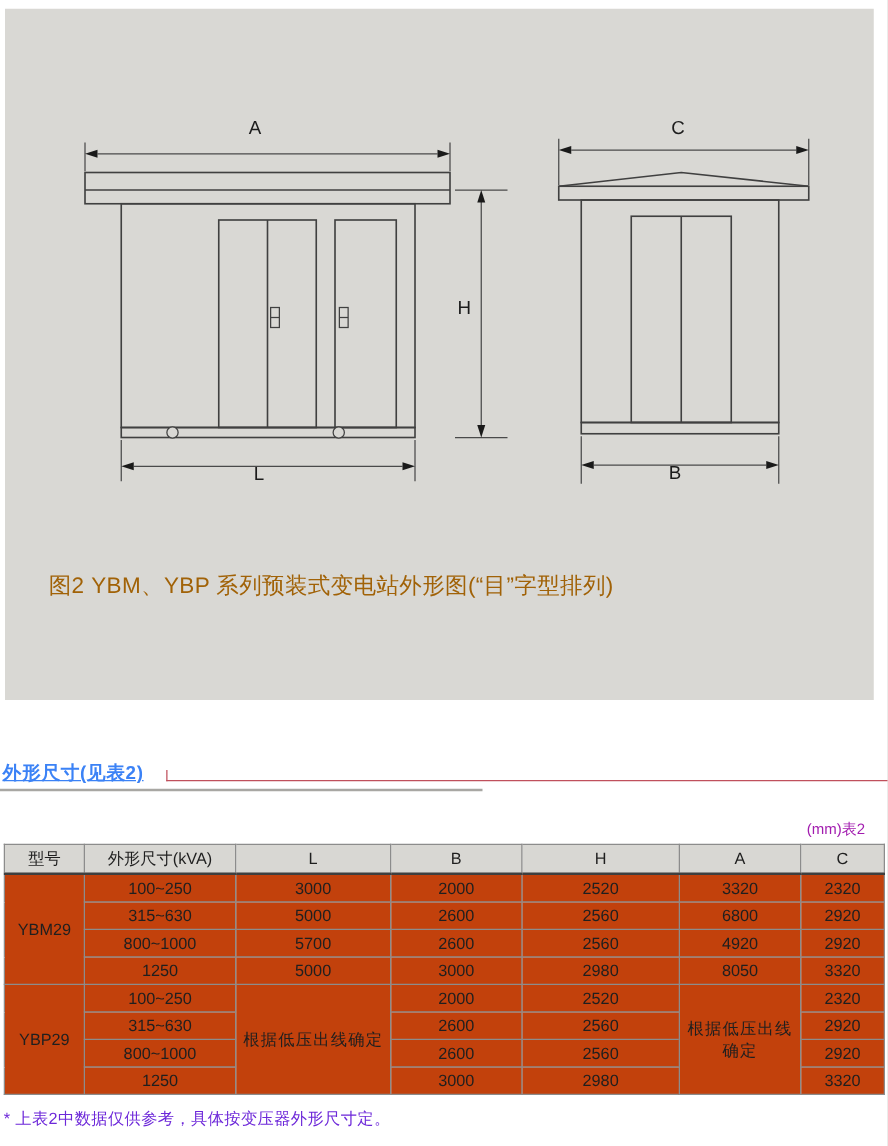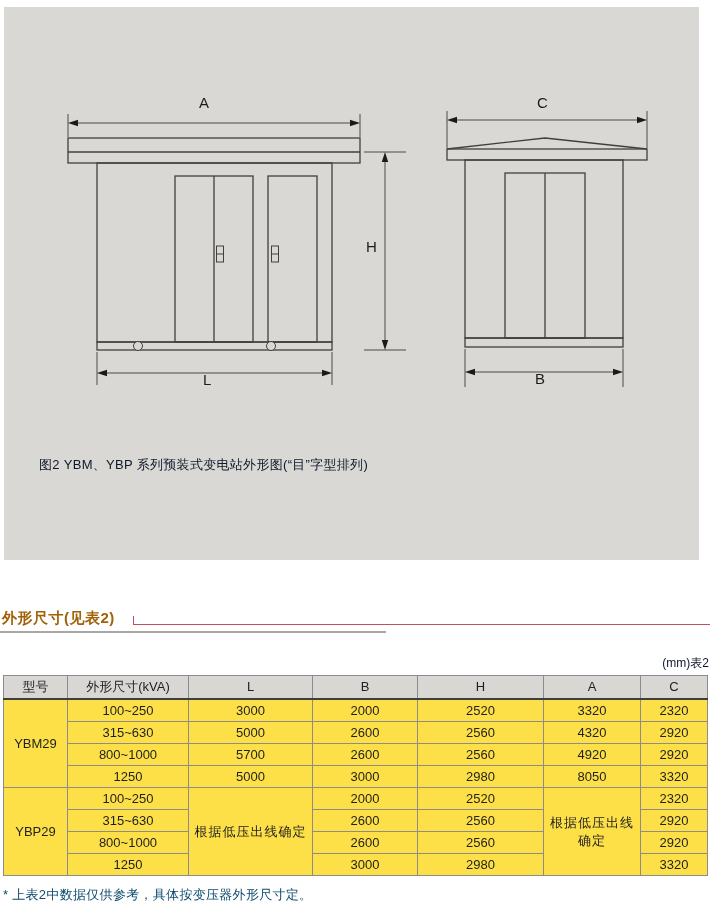--- a/index.html
+++ b/index.html
@@ -10,50 +10,50 @@
   }
   .panel{
     position:absolute;left:4px;top:7px;width:695px;height:553px;
     background:#d9d8d4;
   }
   svg.drawing{position:absolute;left:0;top:0;}
   .dim-label{
     position:absolute;font-size:15px;color:#1c1c1c;line-height:1;
   }
   .caption{
-    position:absolute;left:39px;top:456px;font-size:13px;color:#0f172a;
+    position:absolute;left:39px;top:456px;font-size:18px;color:#a16207;
     letter-spacing:0.3px;
   }
   .sec-heading{
     position:absolute;left:2px;top:609px;font-size:15px;font-weight:bold;
-    color:#a16207;letter-spacing:0.5px;
+    color:#3b82f6;letter-spacing:0.5px;text-decoration:underline;
   }
   .red-rule{position:absolute;left:133px;top:624px;width:577px;height:1px;background:#c0505c;}
   .red-tick{position:absolute;left:133px;top:616px;width:1px;height:9px;background:#c0505c;}
   .gray-rule{position:absolute;left:0;top:631px;width:386px;height:2px;background:#a8a7a3;}
   .unit-note{
-    position:absolute;right:1px;top:655px;font-size:12px;color:#0f172a;
+    position:absolute;right:18px;top:655px;font-size:12px;color:#a21caf;
   }
   table.dims{
     position:absolute;left:3px;top:675px;width:704px;
     border-collapse:collapse;table-layout:fixed;
     font-size:13px;color:#1f1f1f;
   }
   table.dims td,table.dims th{
     border:1px solid #8c8c8c;text-align:center;vertical-align:middle;
     padding:0;font-weight:normal;line-height:18px;
   }
   table.dims{border:1px solid #5f5f5f;}
   table.dims thead th{
     background:#d8d7d3;height:22px;border-bottom:2px solid #3f3f3f;margin-top:36px;
   }
-  table.dims tbody td{height:21px;background:#fde047;}
+  table.dims tbody td{height:21px;background:#c2410c;}
   td.merged{letter-spacing:1px;}
   .footnote{
-    position:absolute;left:3px;top:886px;font-size:13px;color:#0c4a6e;
+    position:absolute;left:3px;top:886px;font-size:13px;color:#6d28d9;
     letter-spacing:0.3px;
   }
 </style>
 </head>
 <body>
 
 <div class="panel"></div>
 
 <svg class="drawing" width="710" height="570" viewBox="0 0 710 570">
 
@@ -160,21 +160,21 @@
       <td>2000</td>
       <td>2520</td>
       <td>3320</td>
       <td>2320</td>
     </tr>
     <tr>
       <td>315~630</td>
       <td>5000</td>
       <td>2600</td>
       <td>2560</td>
-      <td>4320</td>
+      <td>6800</td>
       <td>2920</td>
     </tr>
     <tr>
       <td>800~1000</td>
       <td>5700</td>
       <td>2600</td>
       <td>2560</td>
       <td>4920</td>
       <td>2920</td>
     </tr>

